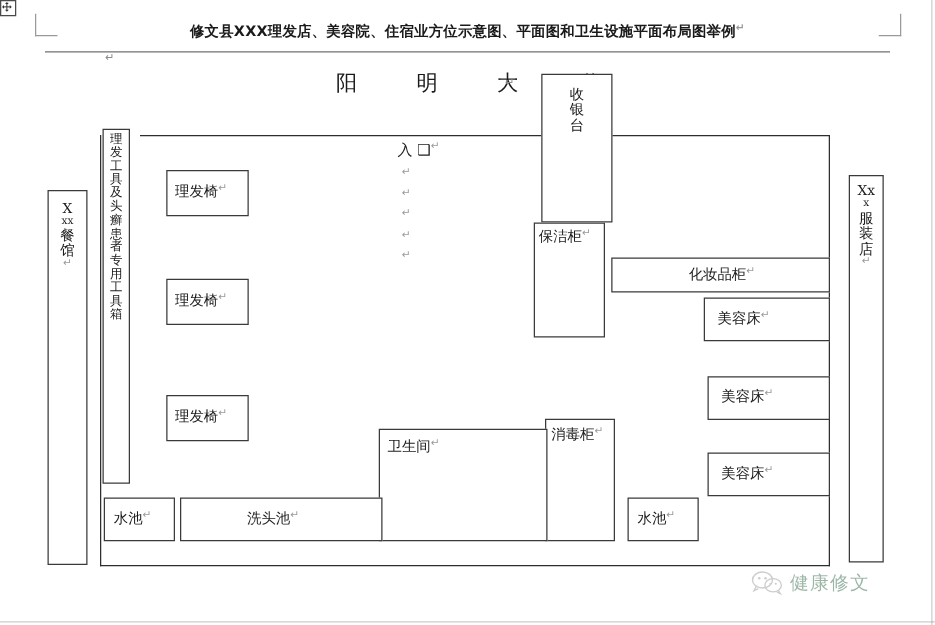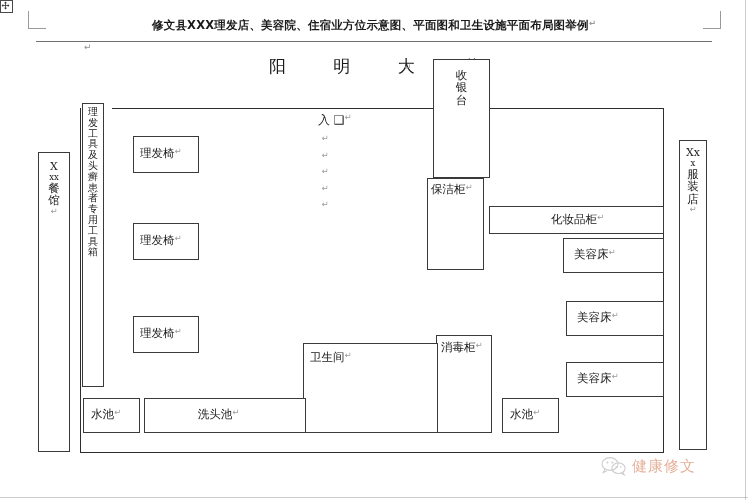--- a/index.html
+++ b/index.html
@@ -53,21 +53,21 @@
     font-family:"DejaVu Serif","Liberation Serif",serif;}
   .para-col{position:absolute;font-size:8.5px;color:#9a9a9a;line-height:16.5px;text-align:center;}
   .para-col span{display:block;}
 
   
   .movehandle{position:absolute;width:11px;height:11px;border:1px solid #4a4a4a;background:#fff;}
   .movehandle svg{display:block;}
 
   
   .watermark{position:absolute;display:flex;align-items:center;gap:5px;opacity:.42;}
-  .wm-text{font-size:15px;color:#c2410c;letter-spacing:1px;}
+  .wm-text{font-size:15px;color:#14532d;letter-spacing:1px;}
 
   
   .edge{position:absolute;background:#707070;}
 </style>
 </head>
 <body>
 
 <div id="page">
 
   <div class="cropmark cm-tl"></div>

